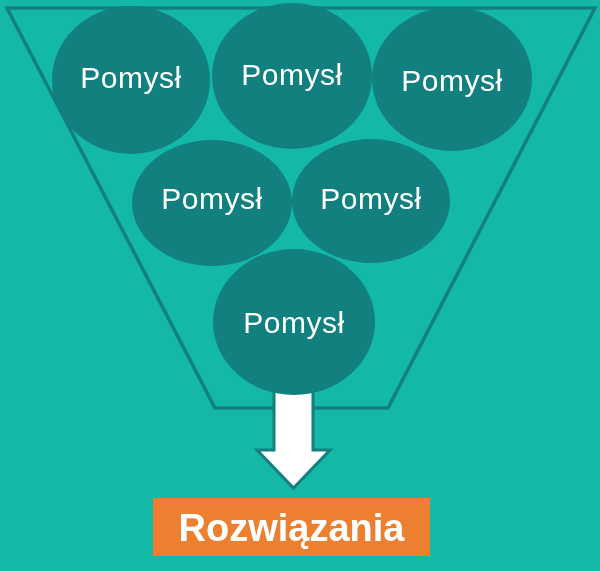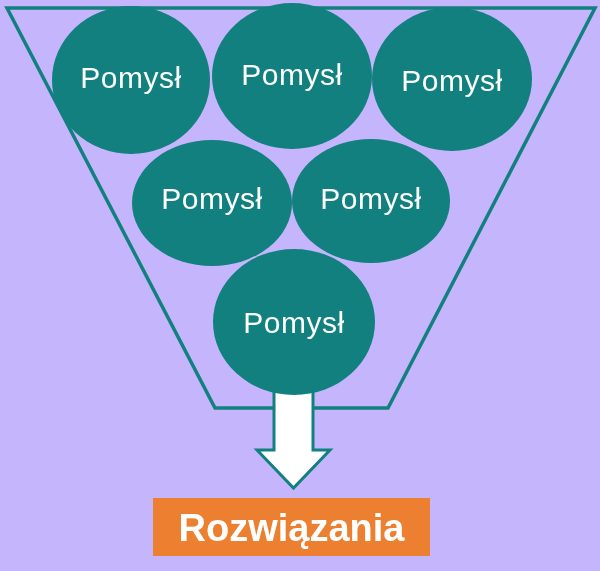--- a/index.html
+++ b/index.html
@@ -4,21 +4,21 @@
 <style>
   html, body {
     margin: 0;
     padding: 0;
     background: #ffffff;
   }
   .canvas {
     position: relative;
     width: 600px;
     height: 571px;
-    background: #c4b5fd;
+    background: #14b8a6;
     overflow: hidden;
     font-family: "Liberation Sans", sans-serif;
     text-align: center;
   }
   svg { display: block; }
   .idea-label {
     fill: #ffffff;
     font-family: "Liberation Sans", "DejaVu Sans", sans-serif;
     font-size: 30px;
     font-weight: 300;

